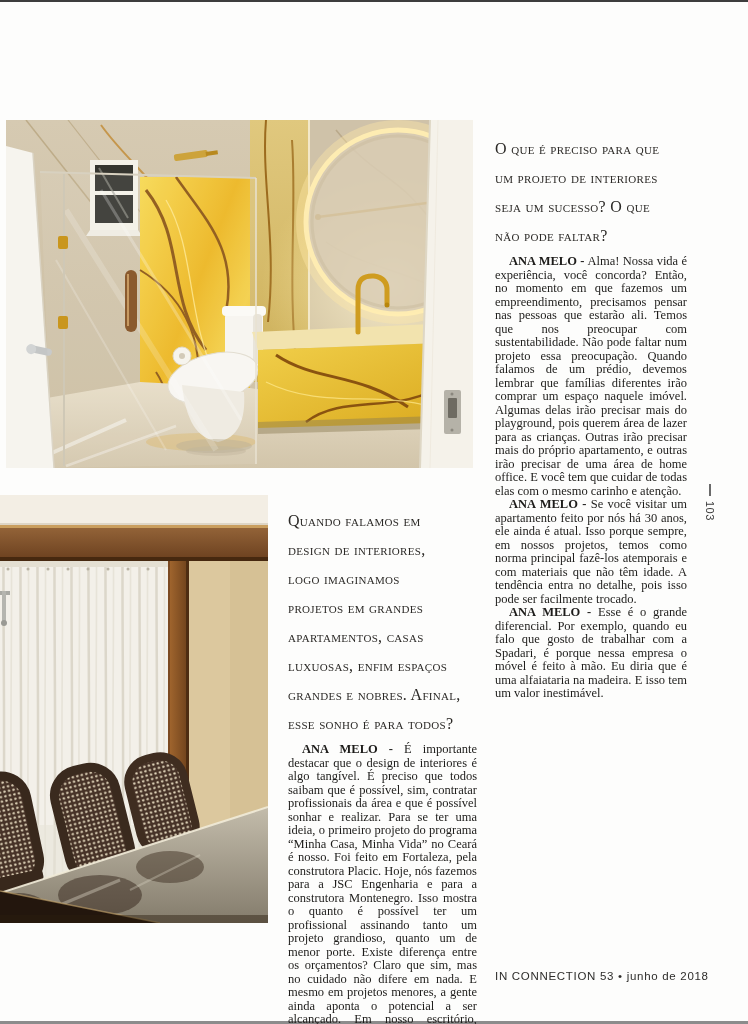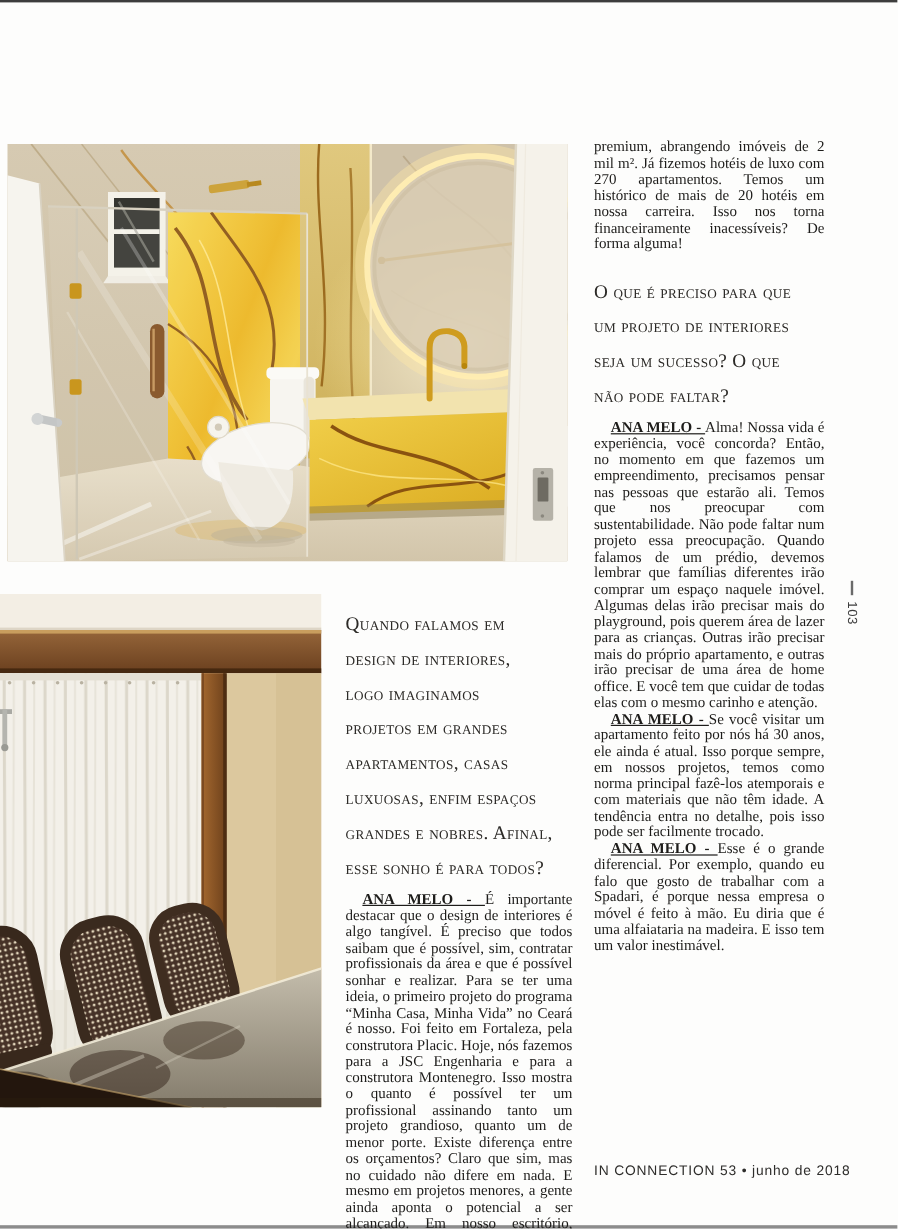--- a/index.html
+++ b/index.html
@@ -23,21 +23,21 @@
     font-size:16px;line-height:29px;letter-spacing:.3px;
     color:#2c2a27;white-space:pre-line;
     margin:0 0 5px 0;font-weight:normal;
   }
   .question.gap{margin-top:18px;}
   .body{
     font-size:12.5px;line-height:13.5px;text-align:justify;
     color:#1d1c1a;margin:0;
   }
   .body.answer{text-indent:14px;}
-  .body b{font-weight:bold;text-decoration:underline;}
+  .body b{font-weight:bold;}
 
   .pagenum{
     position:absolute;left:688px;top:499px;width:44px;height:14px;
     display:flex;align-items:center;gap:5px;justify-content:flex-start;
     transform:rotate(90deg);
     font-family:"Liberation Sans","DejaVu Sans",sans-serif;
     font-size:11px;color:#3c3c3c;letter-spacing:.5px;
   }
   .pagenum .rule{width:12px;height:1.5px;background:#6a6a6a;flex:none;}
 
@@ -319,21 +319,20 @@
 logo imaginamos
 projetos em grandes
 apartamentos, casas
 luxuosas, enfim espaços
 grandes e nobres. Afinal,
 esse sonho é para todos?</h2>
   <p class="body answer"><b>ANA MELO - </b><span>É importante destacar que o design de interiores é algo tangível. É preciso que todos saibam que é possível, sim, contratar profissionais da área e que é possível sonhar e realizar. Para se ter uma ideia, o primeiro projeto do programa “Minha Casa, Minha Vida” no Ceará é nosso. Foi feito em Fortaleza, pela construtora Placic. Hoje, nós fazemos para a JSC Engenharia e para a construtora Montenegro. Isso mostra o quanto é possível ter um profissional assinando tanto um projeto grandioso, quanto um de menor porte. Existe diferença entre os orçamentos? Claro que sim, mas no cuidado não difere em nada. E mesmo em projetos menores, a gente ainda aponta o potencial a ser alcançado. Em nosso escritório, temos a satisfação de trabalhar desde projetos para o programa Minha Casa, Minha Vida, até os empreendimentos</span></p>
 </section>
 
 <section class="col-right">
-  <p class="body">premium, abrangendo imóveis de 2 mil m². Já fizemos hotéis de luxo com 270 apartamentos. Temos um histórico de mais de 20 hotéis em nossa carreira. Isso nos torna financeiramente inacessíveis? De forma alguma!</p>
 
   <h2 class="question gap">O que é preciso para que
 um projeto de interiores
 seja um sucesso? O que
 não pode faltar?</h2>
   <p class="body answer"><b>ANA MELO - </b><span>Alma! Nossa vida é experiência, você concorda? Então, no momento em que fazemos um empreendimento, precisamos pensar nas pessoas que estarão ali. Temos que nos preocupar com sustentabilidade. Não pode faltar num projeto essa preocupação. Quando falamos de um prédio, devemos lembrar que famílias diferentes irão comprar um espaço naquele imóvel. Algumas delas irão precisar mais do playground, pois querem área de lazer para as crianças. Outras irão precisar mais do próprio apartamento, e outras irão precisar de uma área de home office. E você tem que cuidar de todas elas com o mesmo carinho e atenção.</span></p>
 
   <p class="body answer"><b>ANA MELO - </b><span>Se você visitar um apartamento feito por nós há 30 anos, ele ainda é atual. Isso porque sempre, em nossos projetos, temos como norma principal fazê-los atemporais e com materiais que não têm idade. A tendência entra no detalhe, pois isso pode ser facilmente trocado.</span></p>
 
   <p class="body answer"><b>ANA MELO - </b><span>Esse é o grande diferencial. Por exemplo, quando eu falo que gosto de trabalhar com a Spadari, é porque nessa empresa o móvel é feito à mão. Eu diria que é uma alfaiataria na madeira. E isso tem um valor inestimável.</span></p>

